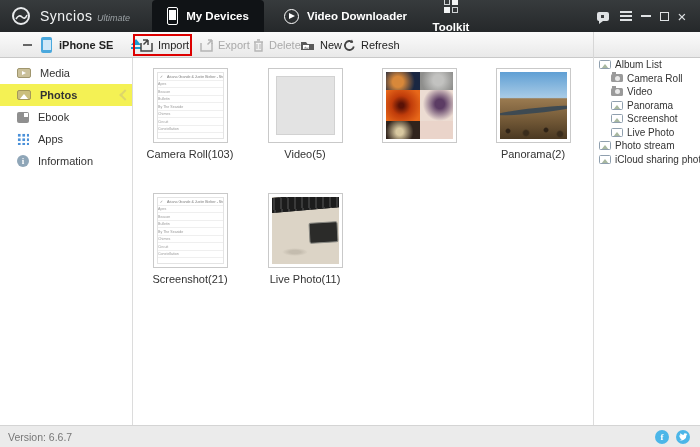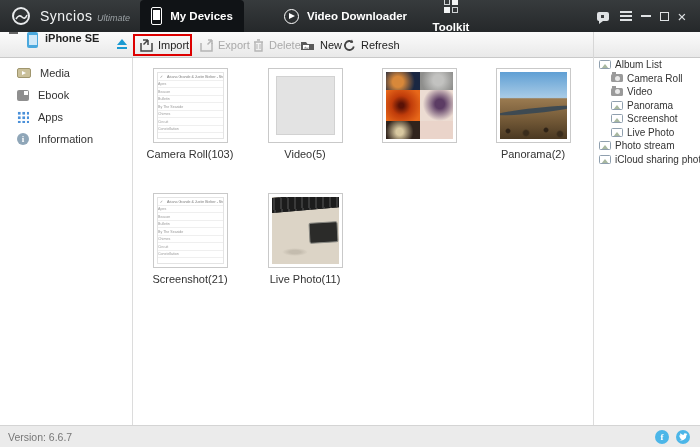--- a/index.html
+++ b/index.html
@@ -10,21 +10,21 @@
   .header { position:absolute; left:0; top:0; width:700px; height:32px;
     background:linear-gradient(#373b3d,#25282a); }
   .logo-circle { position:absolute; left:12px; top:7px; width:18px; height:18px;
     border:2px solid #e8eaec; border-radius:50%; }
   .logo-circle svg { position:absolute; left:0; top:2px; }
   .brand { position:absolute; left:40px; top:8px; color:#f2f4f5; font-size:14px; letter-spacing:0.5px; }
   .edition { position:absolute; left:97px; top:13px; color:#9aa0a4; font-size:9px; font-style:italic; }
   .tab { position:absolute; top:0; height:32px; display:flex; align-items:center; gap:8px;
     color:#fff; font-size:11.5px; font-weight:bold; justify-content:center; }
   .tab.active { background:#101316; border-radius:4px 4px 0 0; }
-  .tab-mydevices { left:140px; width:104px; }
+  .tab-mydevices { left:152px; width:112px; }
   .tab-video { left:283px; width:125px; }
   .tab-toolkit { left:405px; width:92px;flex-direction:column; }
   .phone-glyph { width:11px; height:18px; border:1.5px solid #fff; border-radius:2px; position:relative; }
   .phone-glyph::after { content:""; position:absolute; left:1px; right:1px; top:2px; bottom:4px; background:#fff; }
   .play-glyph { width:15px; height:15px; border:1.5px solid #fff; border-radius:50%; position:relative; }
   .play-glyph::after { content:""; position:absolute; left:4.5px; top:3px;
     border-left:6px solid #fff; border-top:3.5px solid transparent; border-bottom:3.5px solid transparent; }
   .grid-glyph { width:15px; height:15px; display:grid; grid-template-columns:6px 6px; grid-template-rows:6px 6px; gap:2px; }
   .grid-glyph i { display:block; }
   .grid-glyph i.outline { border:1.5px solid #cfd3d5; }
@@ -35,21 +35,21 @@
   .chat-glyph::before { content:""; position:absolute; left:2px; bottom:-3px;
     border-top:3px solid #dfe2e4; border-right:4px solid transparent; }
   .chat-glyph::after { content:""; position:absolute; left:4px; top:3px; width:3px; height:3px; background:#3a3d3f; }
   .menu-glyph i { display:block; width:12px; height:2px; background:#dfe2e4; margin:2px 0; }
   .max-glyph { width:9px; height:9px; border:1.5px solid #dfe2e4; }
   .min-glyph { width:10px; height:2px; background:#dfe2e4; }
 
   
   .toolbar { position:absolute; left:0; top:32px; width:700px; height:26px;
     background:linear-gradient(#fbfbfb,#e9e9e9); border-bottom:1px solid #c9c9c9; }
-  .device-group { position:absolute; left:2px; top:0; width:133px; height:26px; display:flex; align-items:flex-start; }
+  .device-group { position:absolute; left:16px; top:0; width:133px; height:26px; display:flex; align-items:center; }
   .collapse-glyph { margin-left:7px; width:9px; height:2px; background:#666; }
   .device-phone { margin-left:9px; width:11px; height:16px; background:#4aa8dd; border-radius:2px; position:relative; }
   .device-phone::after { content:""; position:absolute; left:1.5px; right:1.5px; top:2.5px; bottom:3.5px; background:#cfe8f8; }
   .device-name { margin-left:7px; font-size:11px; font-weight:bold; color:#222; }
   .eject-glyph { position:absolute; left:115px; top:7px; width:0; height:0;
     border-left:5px solid transparent; border-right:5px solid transparent; border-bottom:6px solid #1b9ad2; }
   .eject-glyph::after { content:""; position:absolute; left:-5px; top:8px; width:10px; height:2px; background:#1b9ad2; }
   .tbtn { position:absolute; top:0; height:26px; display:flex; align-items:center; gap:5px;
     font-size:11px; color:#222; cursor:pointer; }
   .tbtn.disabled { color:#aaa; }
@@ -245,20 +245,24 @@
       <span>Refresh</span>
     </div>
     <div class="tb-divider"></div>
   </div>
 
   <div class="sidebar">
     <div class="side-item first">
       <span class="ic-media"></span>
       <span>Media</span>
     </div>
+    <div class="side-item active">
+      <span class="ic-photos"></span>
+      <span>Photos</span>
+    </div>
     <div class="side-item">
       <span class="ic-ebook"></span>
       <span>Ebook</span>
     </div>
     <div class="side-item">
       <span class="ic-apps"></span>
       <span>Apps</span>
     </div>
     <div class="side-item">
       <span class="ic-info">i</span>

